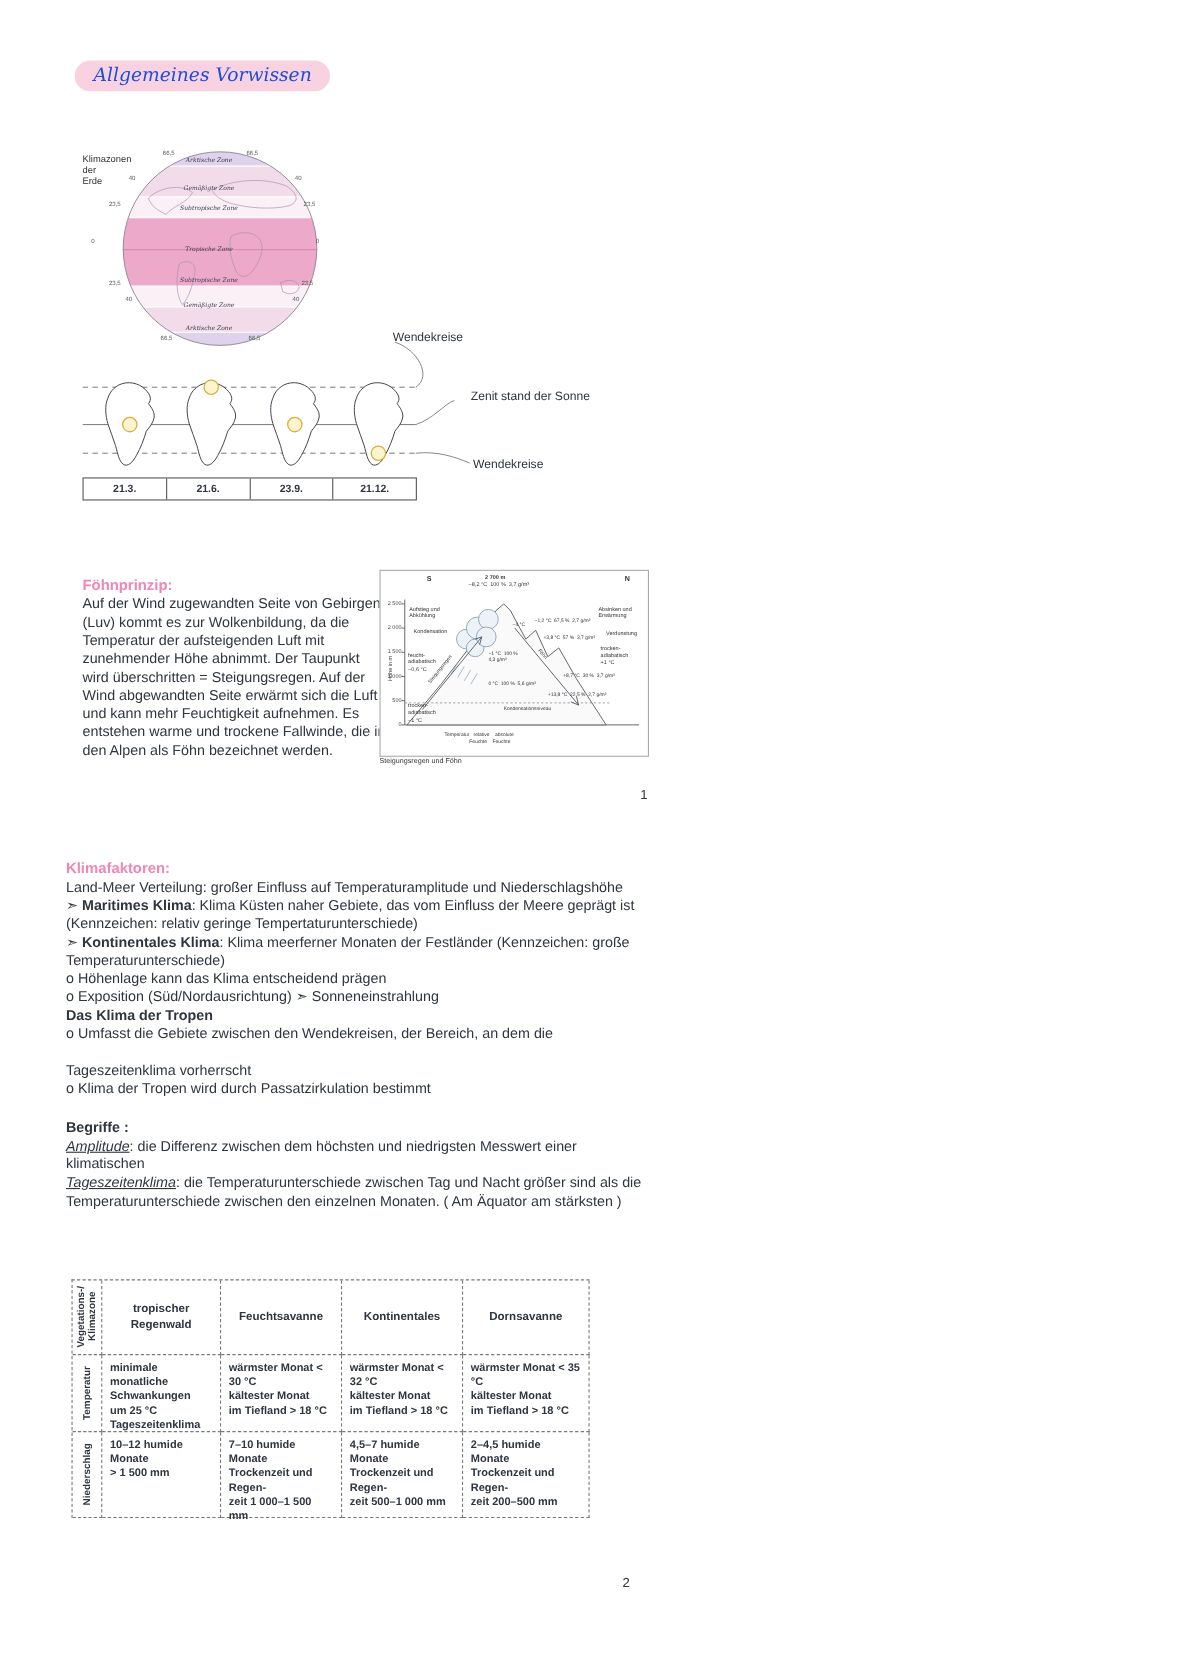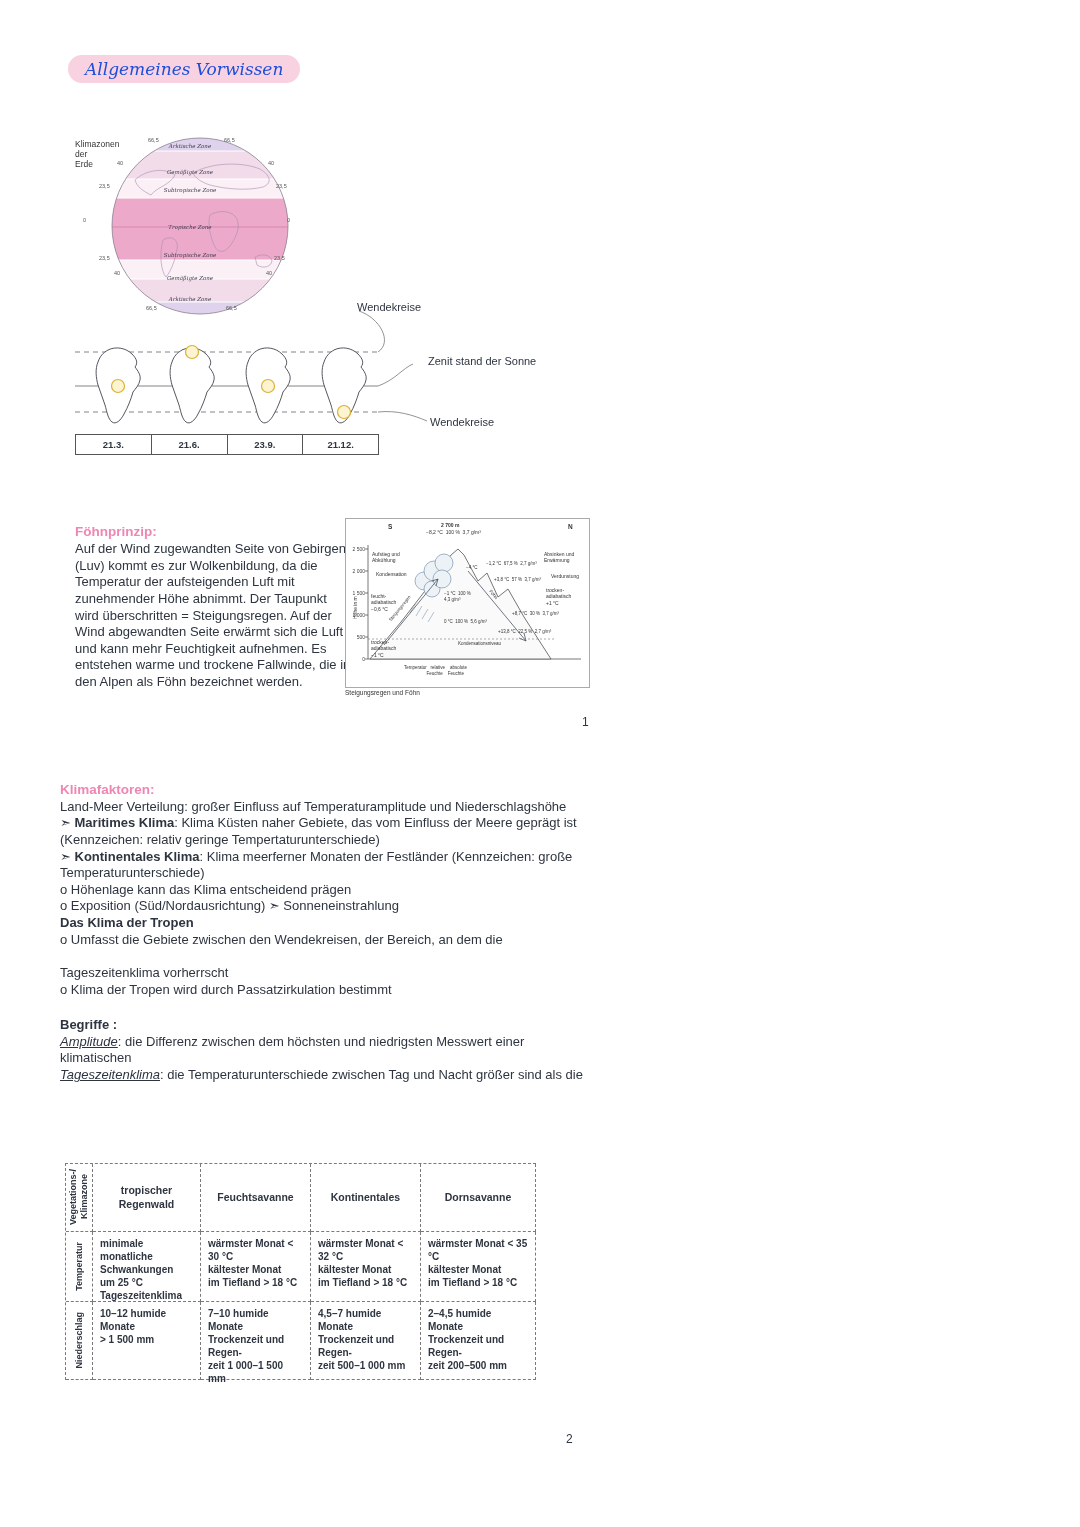--- a/index.html
+++ b/index.html
@@ -258,20 +258,21 @@
     <br>
     <span>Tageszeitenklima vorherrscht</span><br>
     <span>o Klima der Tropen wird durch Passatzirkulation bestimmt</span>
   </div>
 
   <div class="textblock" style="top:1017px;">
     <span class="b">Begriffe :</span><br>
     <span class="i">Amplitude</span><span>: die Differenz zwischen dem höchsten und niedrigsten Messwert einer</span><br>
     <span>klimatischen</span><br>
     <span class="i">Tageszeitenklima</span><span>: die Temperaturunterschiede zwischen Tag und Nacht größer sind als die</span><br>
+    <span>Temperaturunterschiede zwischen den einzelnen Monaten. ( Am Äquator am stärksten )</span>
   </div>
 
   <div class="veg-table">
     <div class="vt-cell vt-rotcell">
       <div class="vt-rot">Vegetations-/
 Klimazone</div>
     </div>
     <div class="vt-cell vt-head">tropischer Regenwald</div>
     <div class="vt-cell vt-head">Feuchtsavanne</div>
     <div class="vt-cell vt-head">Kontinentales</div>

